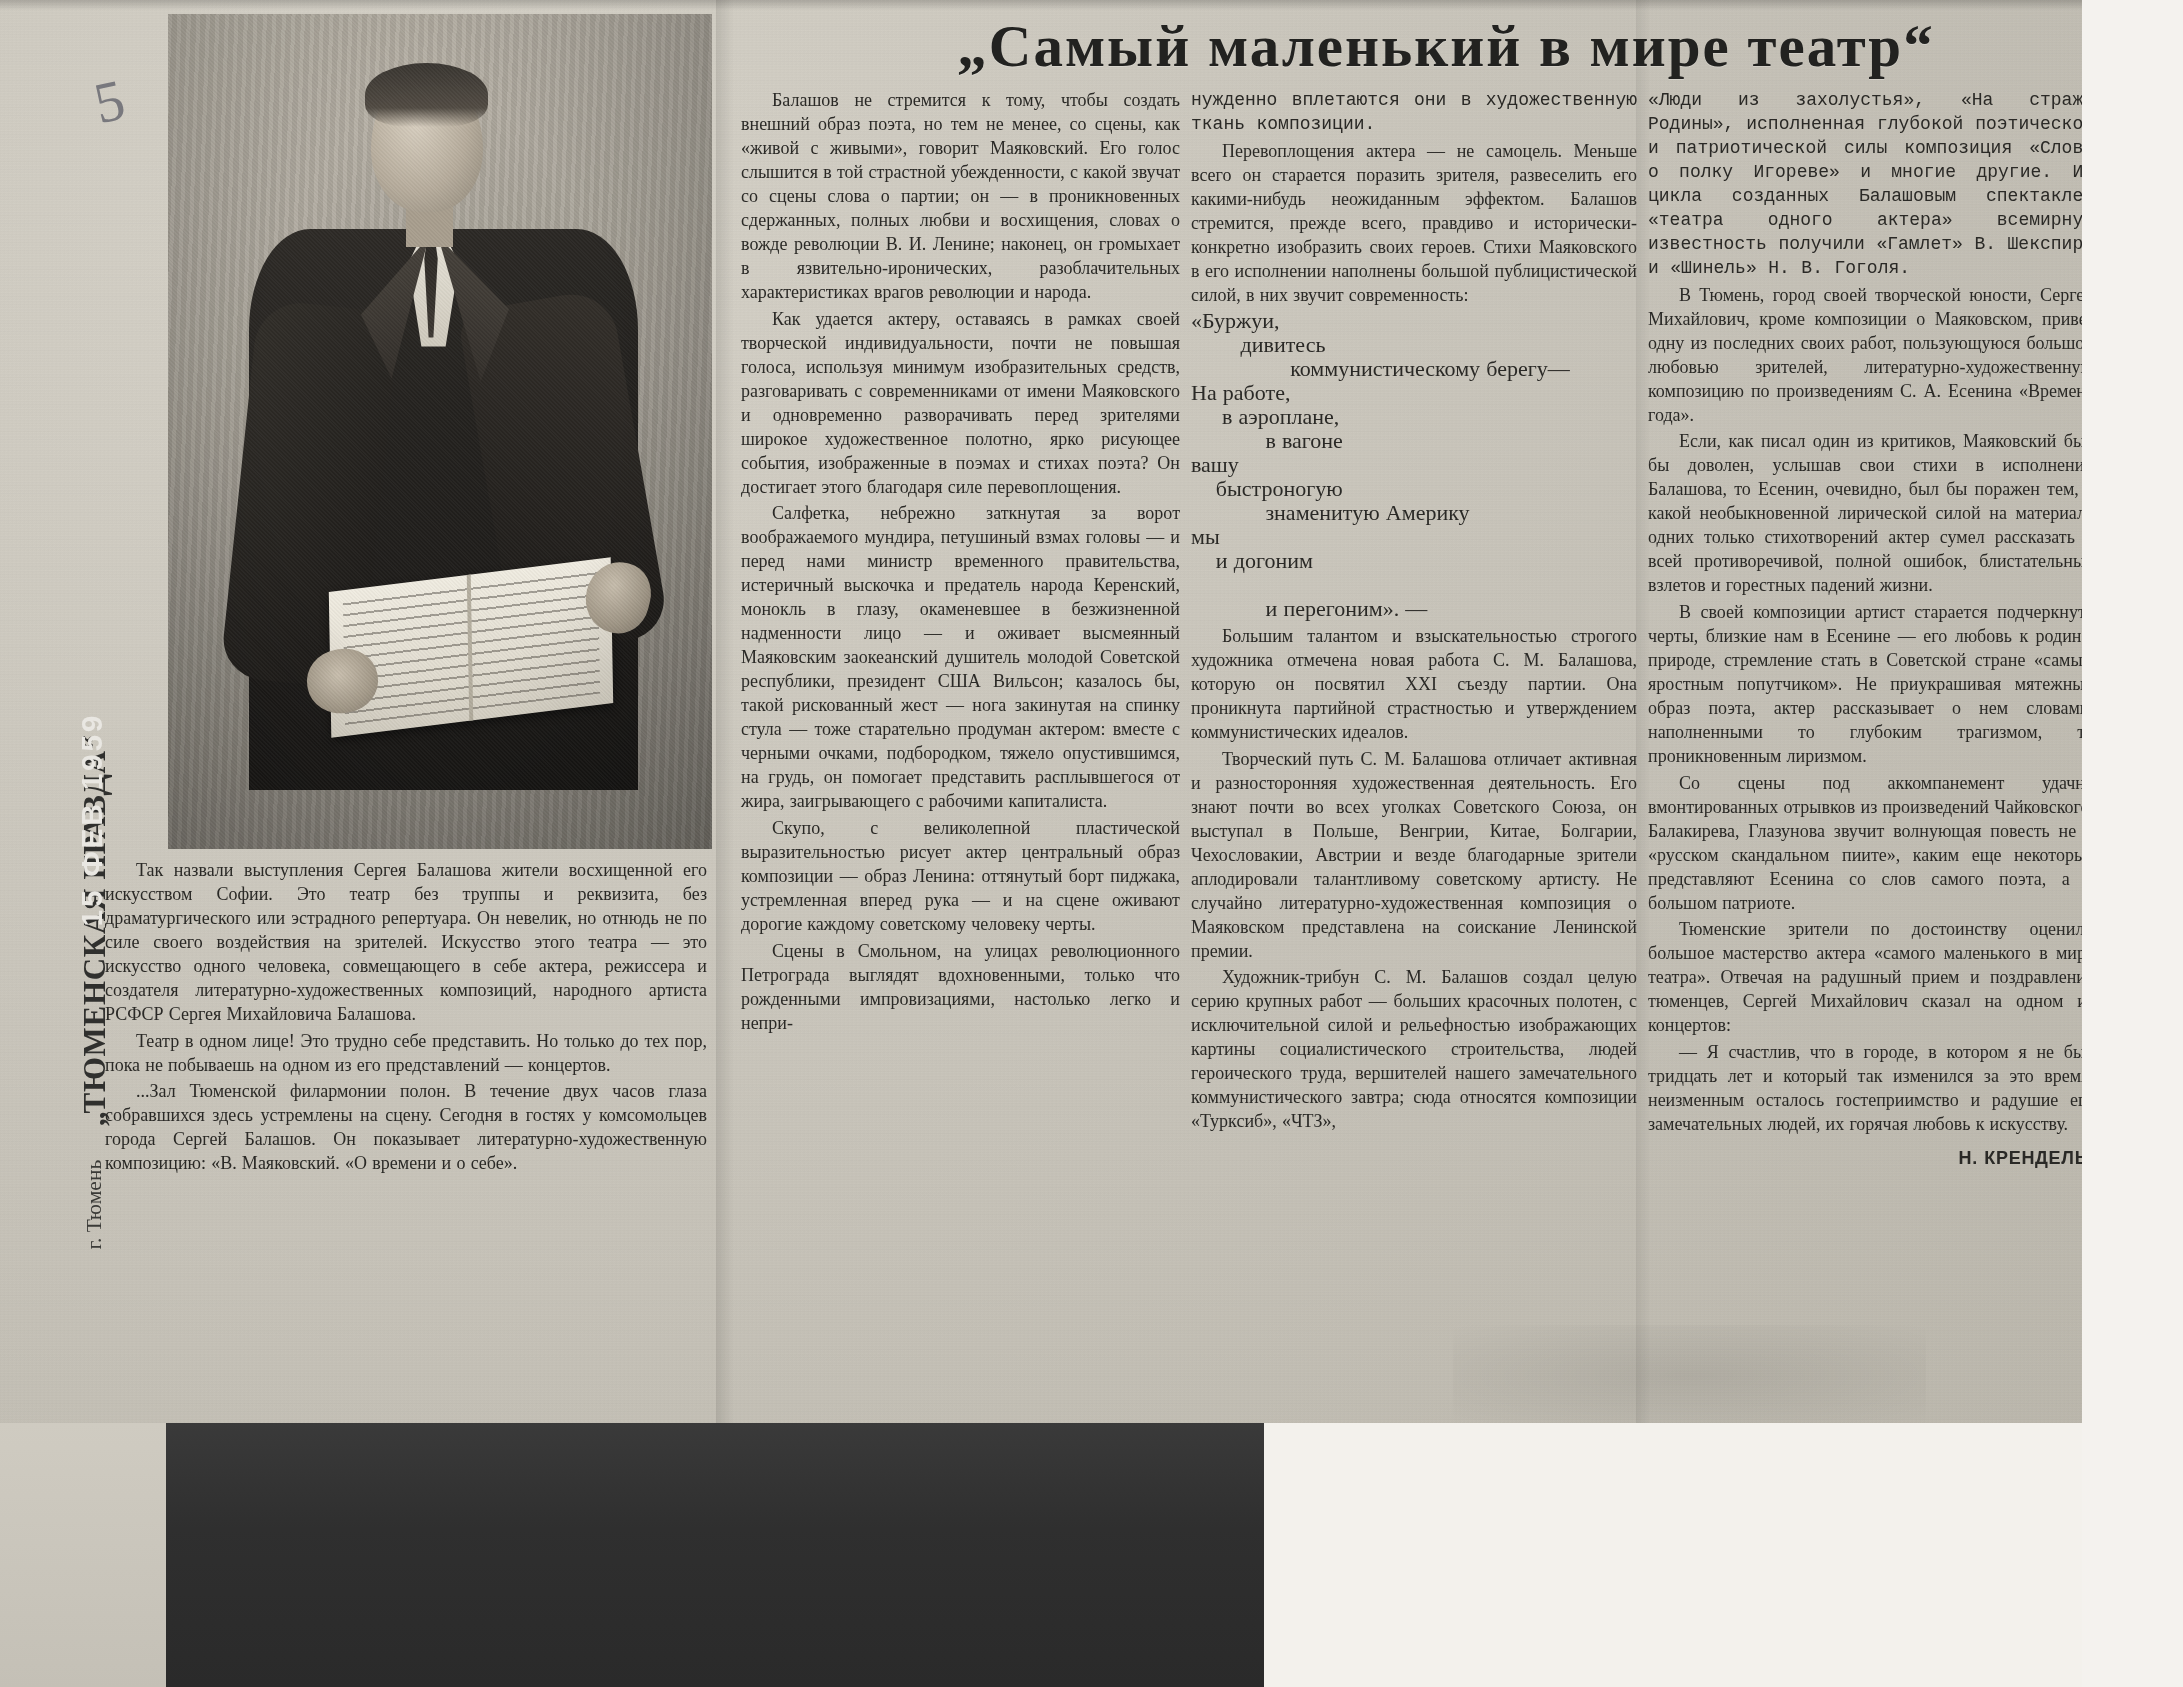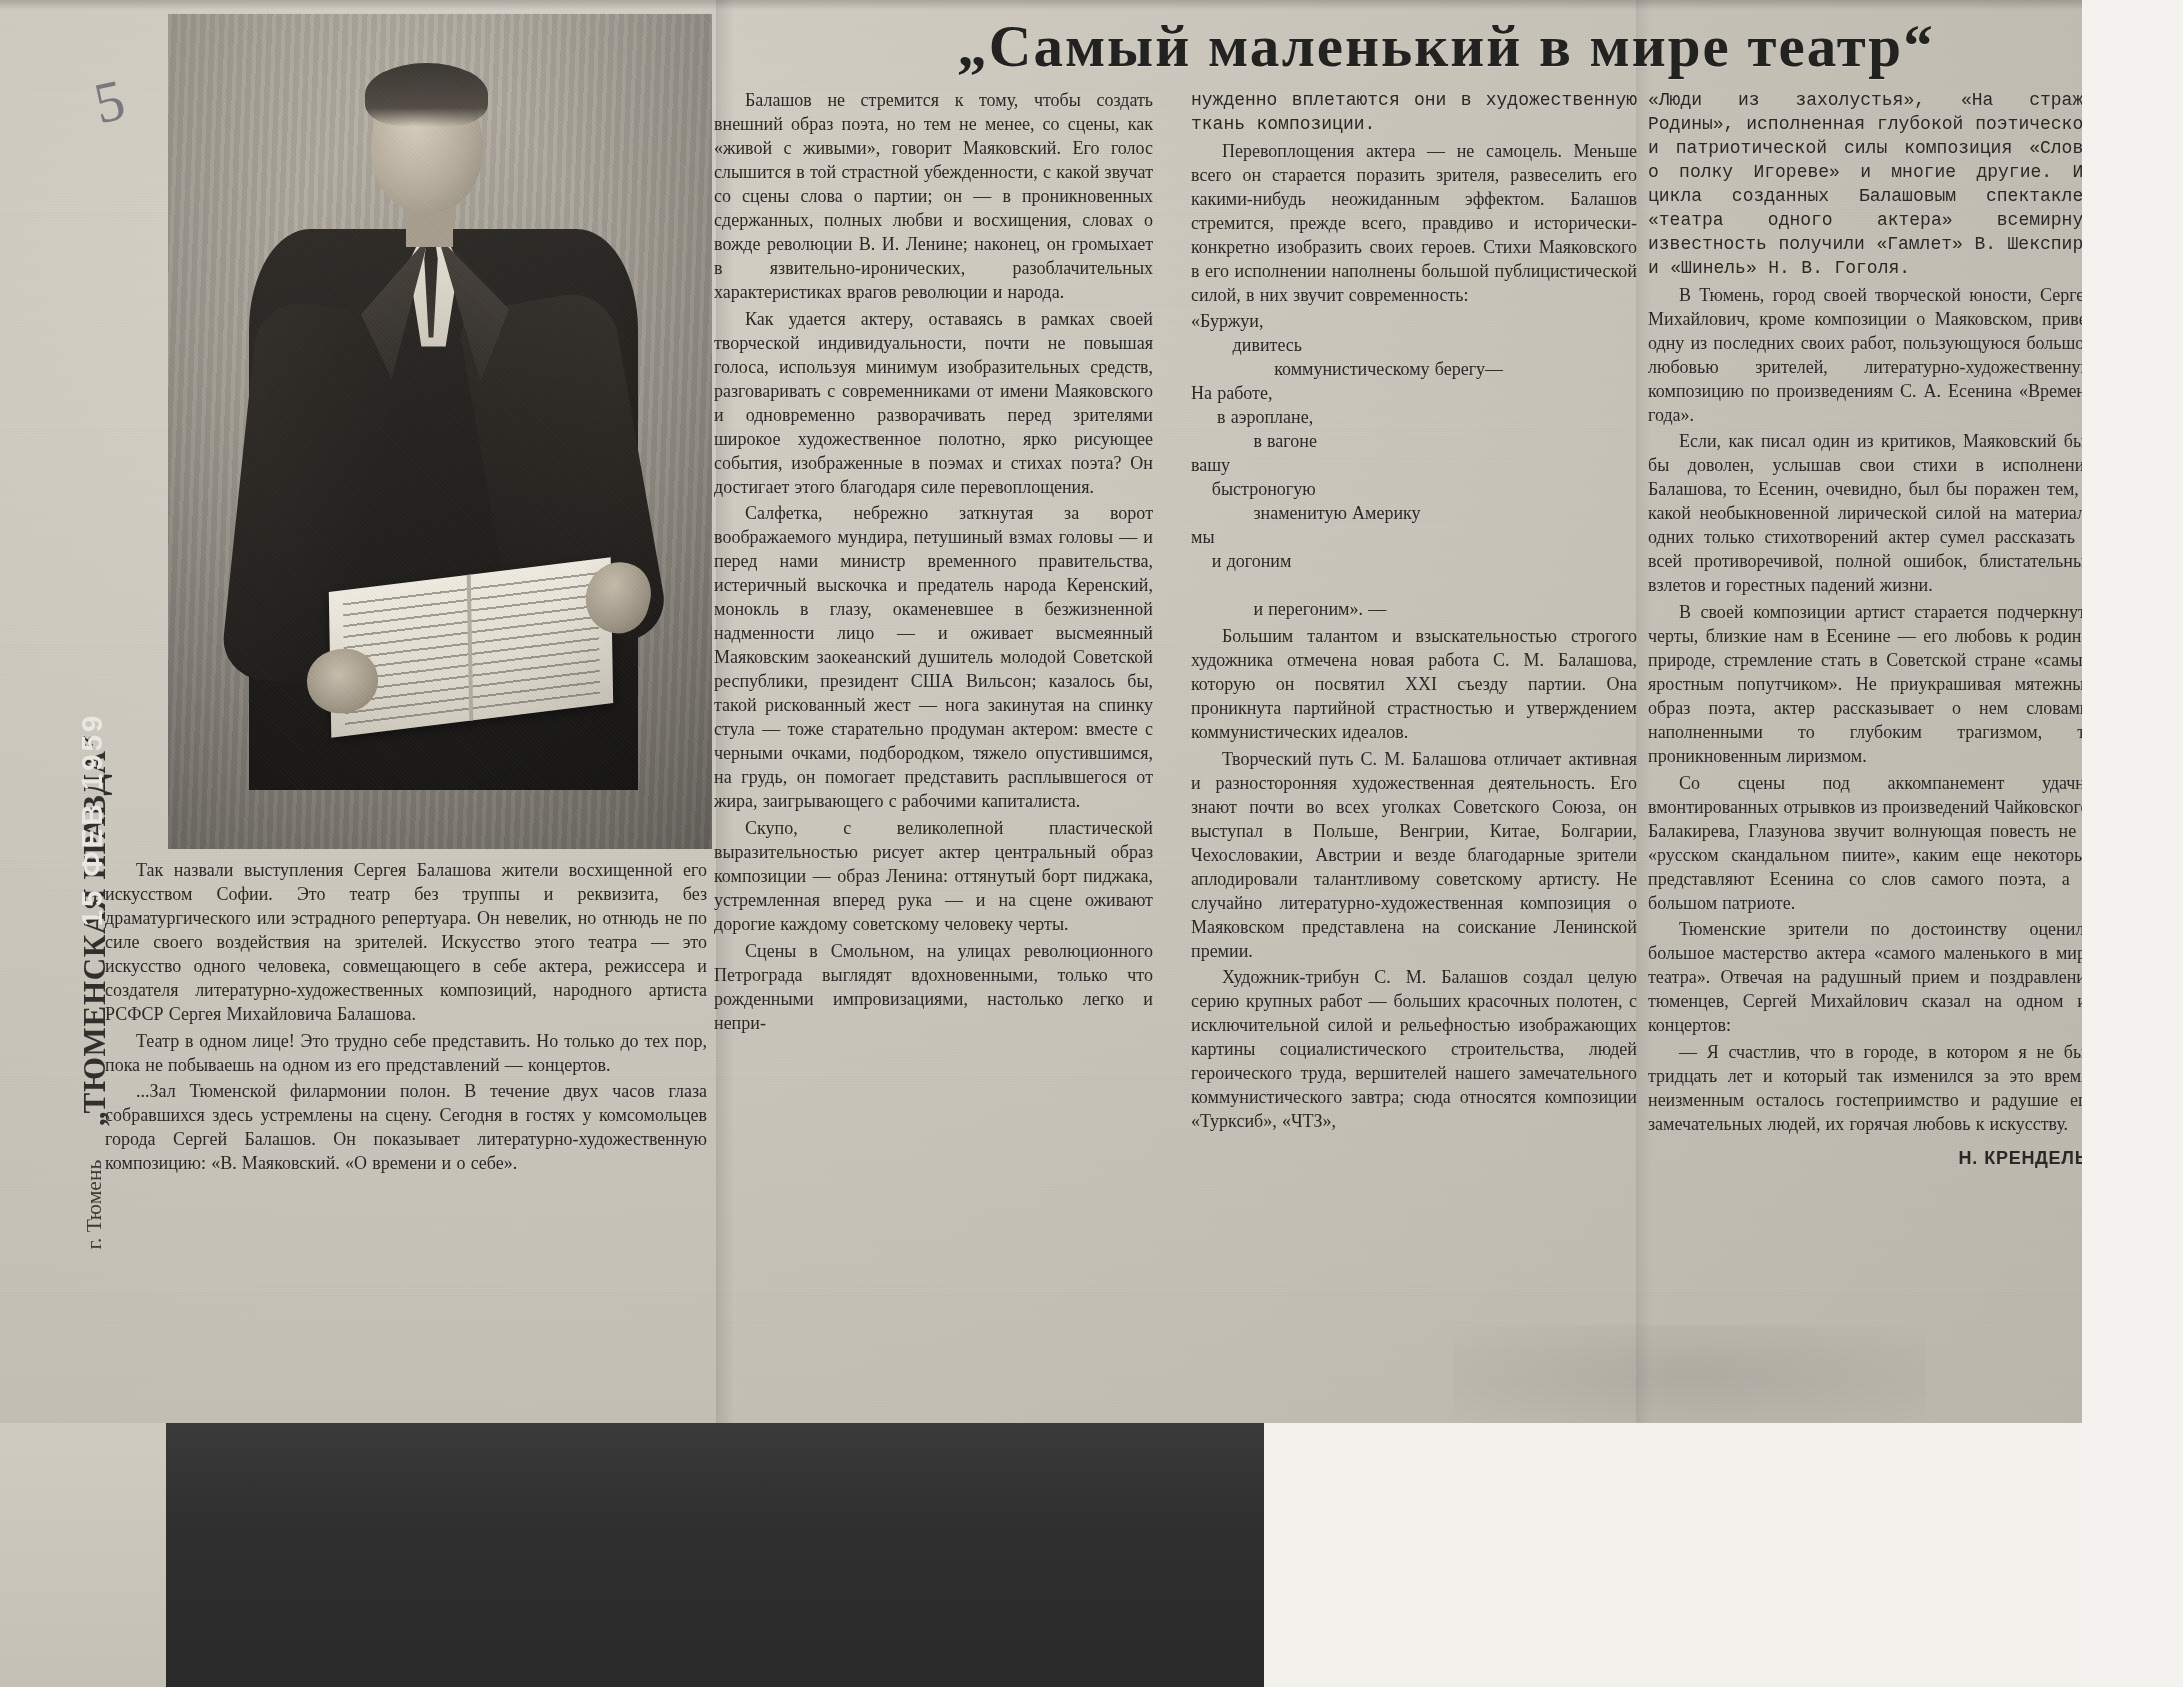--- a/index.html
+++ b/index.html
@@ -266,36 +266,36 @@
     text-indent: 31px;
     font-size: 18px;
     line-height: 24px;
     word-spacing: 0.7px;
   }
   .col p.noind { text-indent: 0; font-family: Liberation Mono, monospace; }
   .col p.verse {
     text-indent: 0;
     text-align: left;
     white-space: pre-wrap;
-    font-size: 18px;
+    font-size: 22px;
     line-height: 24px;
   }
   .col p.sig {
     text-indent: 0;
     text-align: right;
     font-family: "Liberation Sans", sans-serif;
     font-weight: bold;
     font-size: 18px;
     letter-spacing: 0.7px;
     margin-top: 9.5px;
   }
 
   
   #col1 { left: 105px;  top: 858px; width: 602px; }
-  #col2 { left: 714px; top: 88px;  width: 439px; }
+  #col2 { left: 741px; top: 88px;  width: 439px; }
   #col3 { left: 1191px; top: 88px;  width: 446px; }
   #col4 { left: 1648px; top: 88px;  width: 446px; }
 
   
   .crease1 {
     position: absolute; left: 716px; top: 0; width: 17.6px; height: 1426px;
     background: linear-gradient(90deg, rgba(0,0,0,0.10), rgba(0,0,0,0.0));
   }
   .crease2 {
     position: absolute; left: 1636px; top: 0; width: 15px; height: 1426px;

